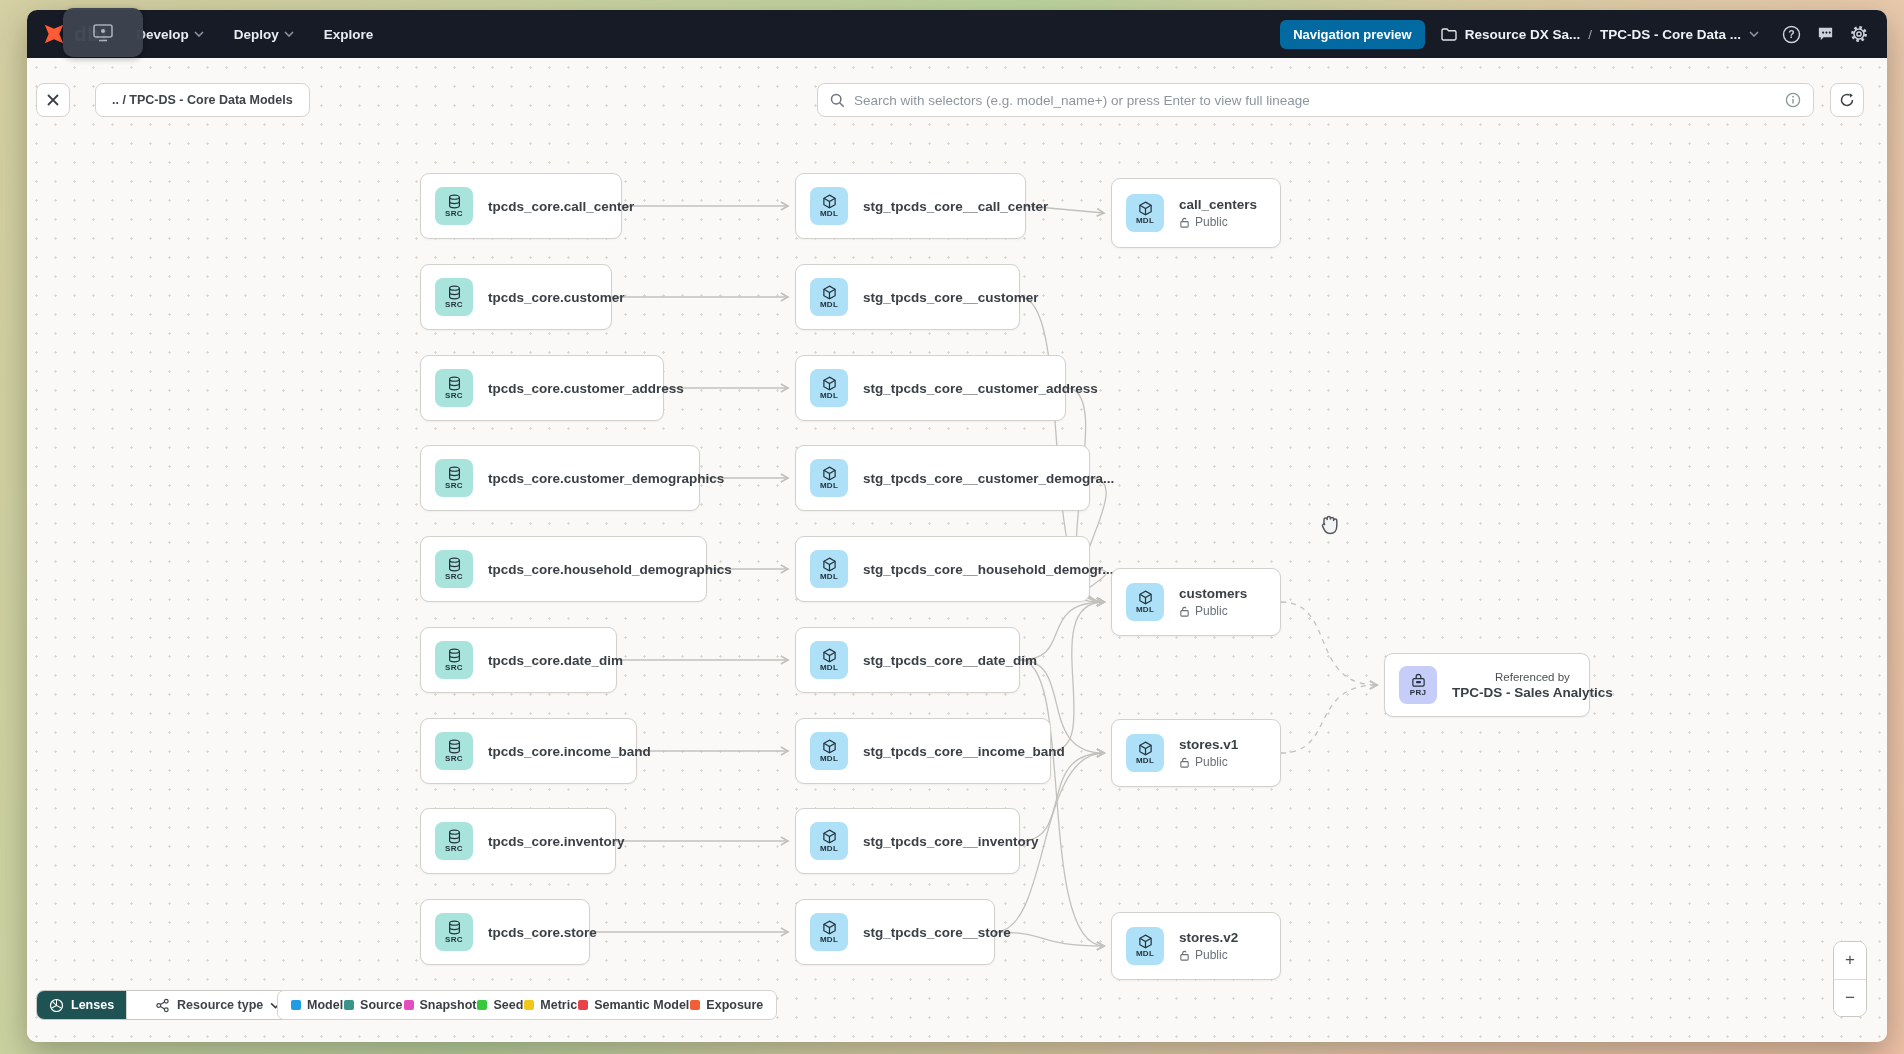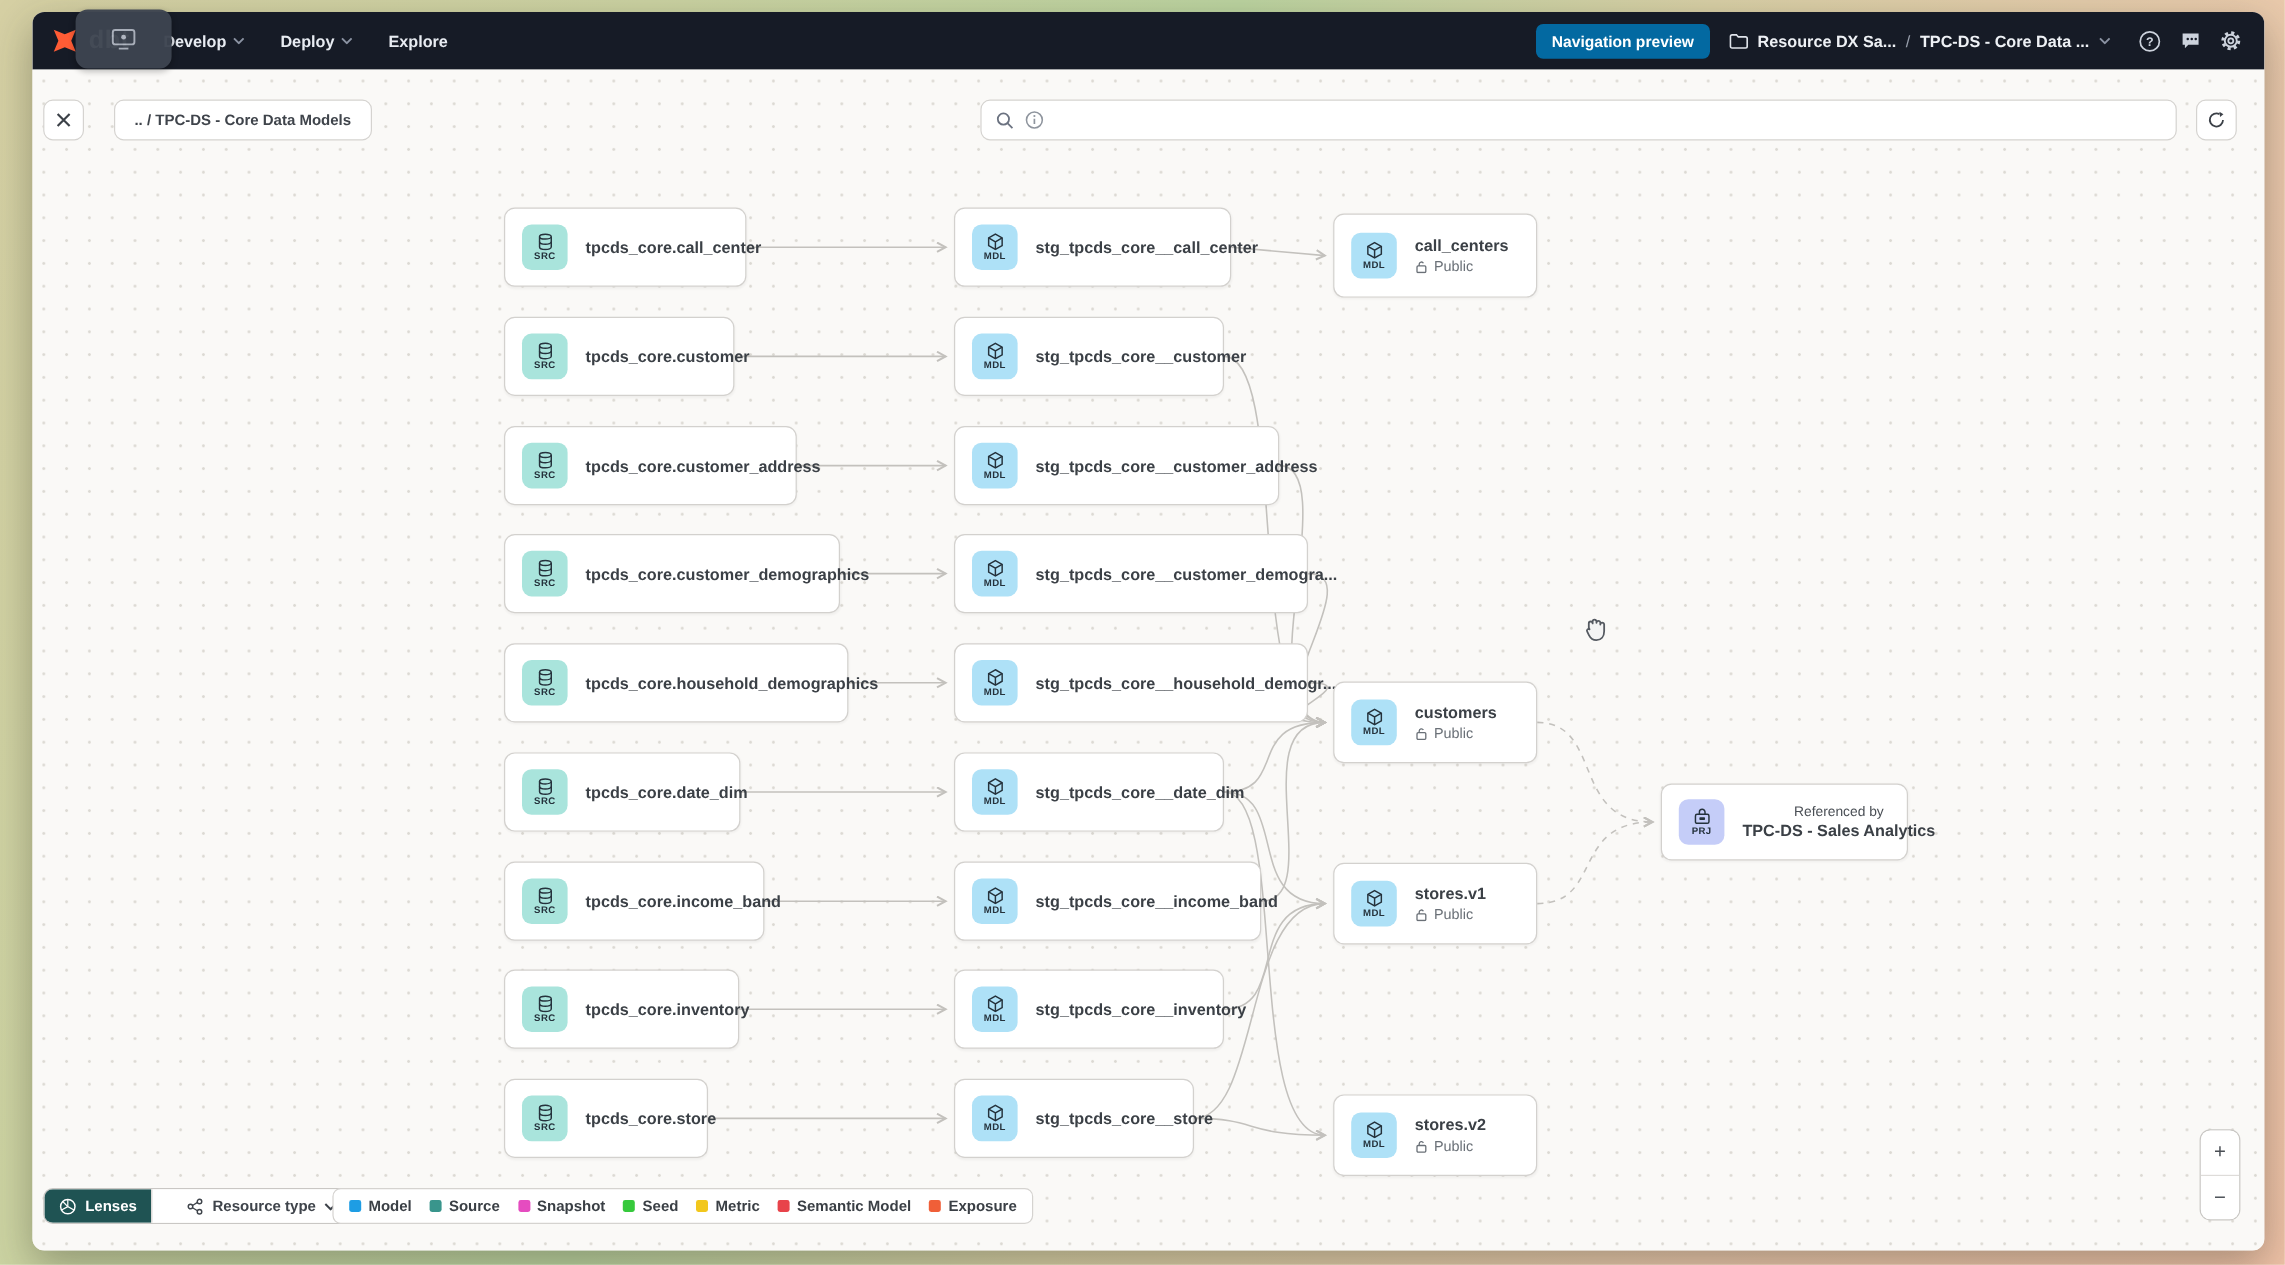--- a/index.html
+++ b/index.html
@@ -91,21 +91,21 @@
     border:1px solid #c9c7c4; height:30px; background:#fff;
   }
   .lens-seg{
     display:flex; align-items:center; gap:7px; padding:0 12px; font-size:12.5px; font-weight:bold;
     cursor:pointer;
   }
   .lens-dark{ background:#1f5353; color:#fff; }
   .lens-light{ background:#fff; color:#3f444b; border-left:1px solid #d5d3d0;padding-left:28px; }
   .legend-box{
     position:absolute; z-index:5; height:30px; background:#fff; border:1px solid #d5d3d0;
-    border-radius:7px; display:flex; align-items:center; gap:15px; padding:0 13px;
+    border-radius:7px; display:flex; align-items:center; gap:1px; padding:0 13px;
   }
   .legend-item{ display:flex; align-items:center; gap:6px; font-size:12.5px; font-weight:600; color:#3a3f45;}
   .swatch{ width:10px; height:10px; border-radius:2px; }
   
   .zoomctl{
     position:absolute; z-index:5; width:34px; height:76px; background:#fff;
     border:1px solid #c9c7c4; border-radius:9px; display:flex; flex-direction:column; overflow:hidden;
   }
   .zoomctl button{
     flex:1; border:none; background:#fff; font-size:17px; color:#4a4f55; cursor:pointer;
@@ -547,20 +547,21 @@
         <path d="M2 2 L12 12 M12 2 L2 12" stroke="#3c4148" stroke-width="1.8" fill="none"></path>
       </svg>
     </div>
     <div class="tb crumb-pill" style="left:68px; top:25px;">.. / TPC-DS - Core Data Models</div>
 
     <div class="tb searchbar" style="left:790px; top:25px; width:997px;">
       <svg width="15" height="15" viewBox="0 0 16 16">
         <circle cx="6.6" cy="6.6" r="5" fill="none" stroke="#6b7280" stroke-width="1.6"></circle>
         <line x1="10.4" y1="10.4" x2="14.6" y2="14.6" stroke="#6b7280" stroke-width="1.6"></line>
       </svg>
+      <input type="text" placeholder="Search with selectors (e.g. model_name+) or press Enter to view full lineage" style="">
       <svg width="16" height="16" viewBox="0 0 16 16">
         <circle cx="8" cy="8" r="6.6" fill="none" stroke="#8f959e" stroke-width="1.3"></circle>
         <line x1="8" y1="7" x2="8" y2="11.4" stroke="#8f959e" stroke-width="1.4"></line>
         <circle cx="8" cy="4.7" r="0.9" fill="#8f959e"></circle>
       </svg>
     </div>
 
     <div class="tb tb-btn" style="left:1803px; top:25px;">
       <svg width="16" height="16" viewBox="0 0 16 16">
         <path d="M13.5 8 A5.5 5.5 0 1 1 10.6 3.1" fill="none" stroke="#3c4148" stroke-width="1.5"></path>

